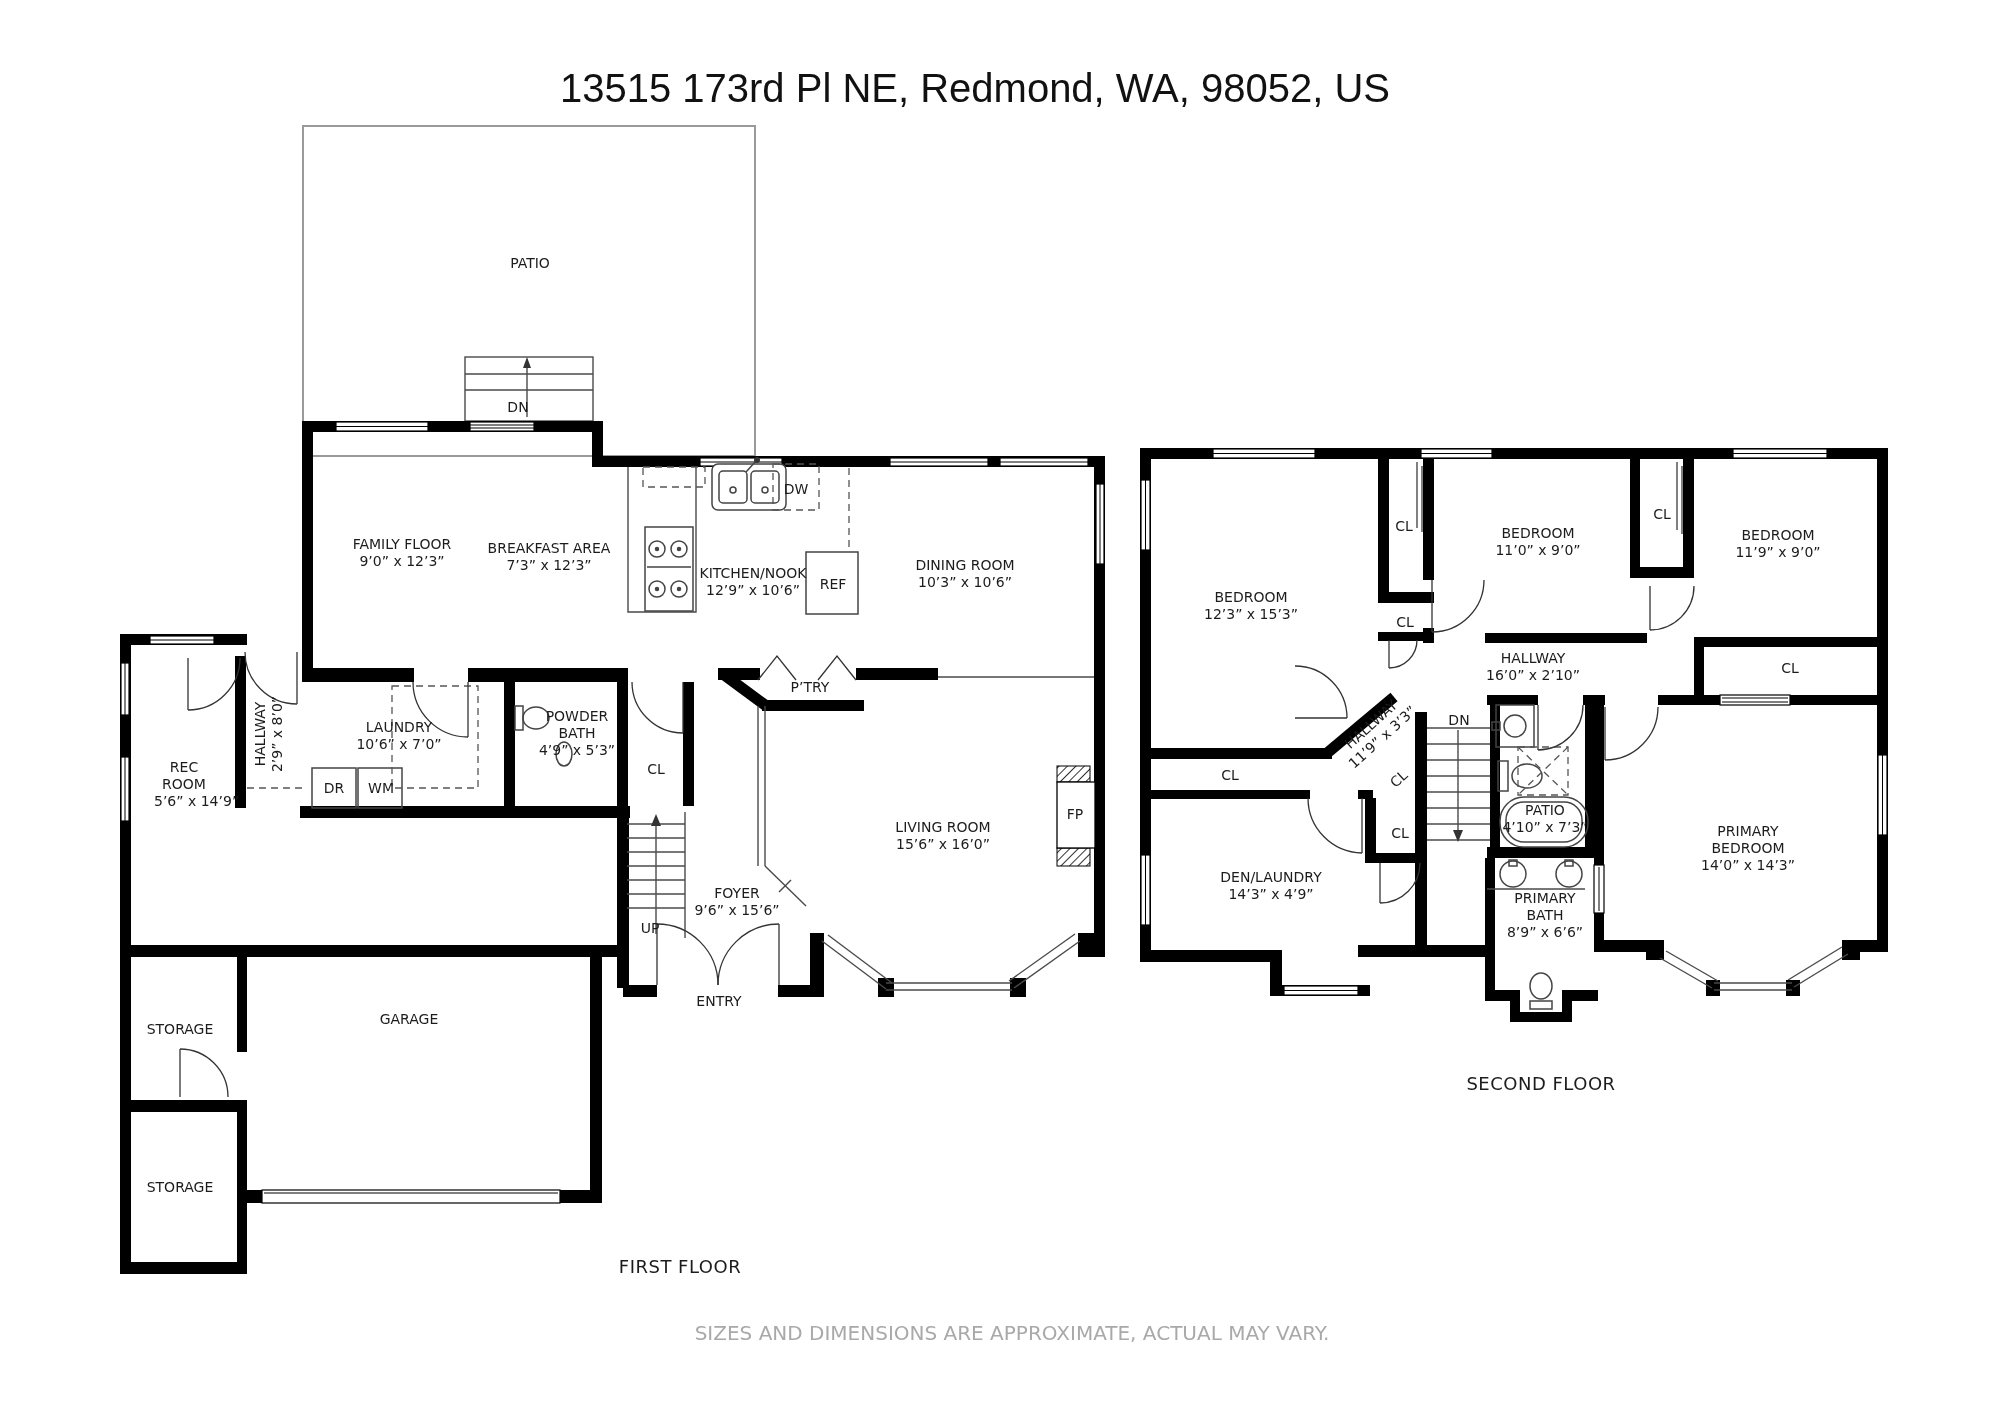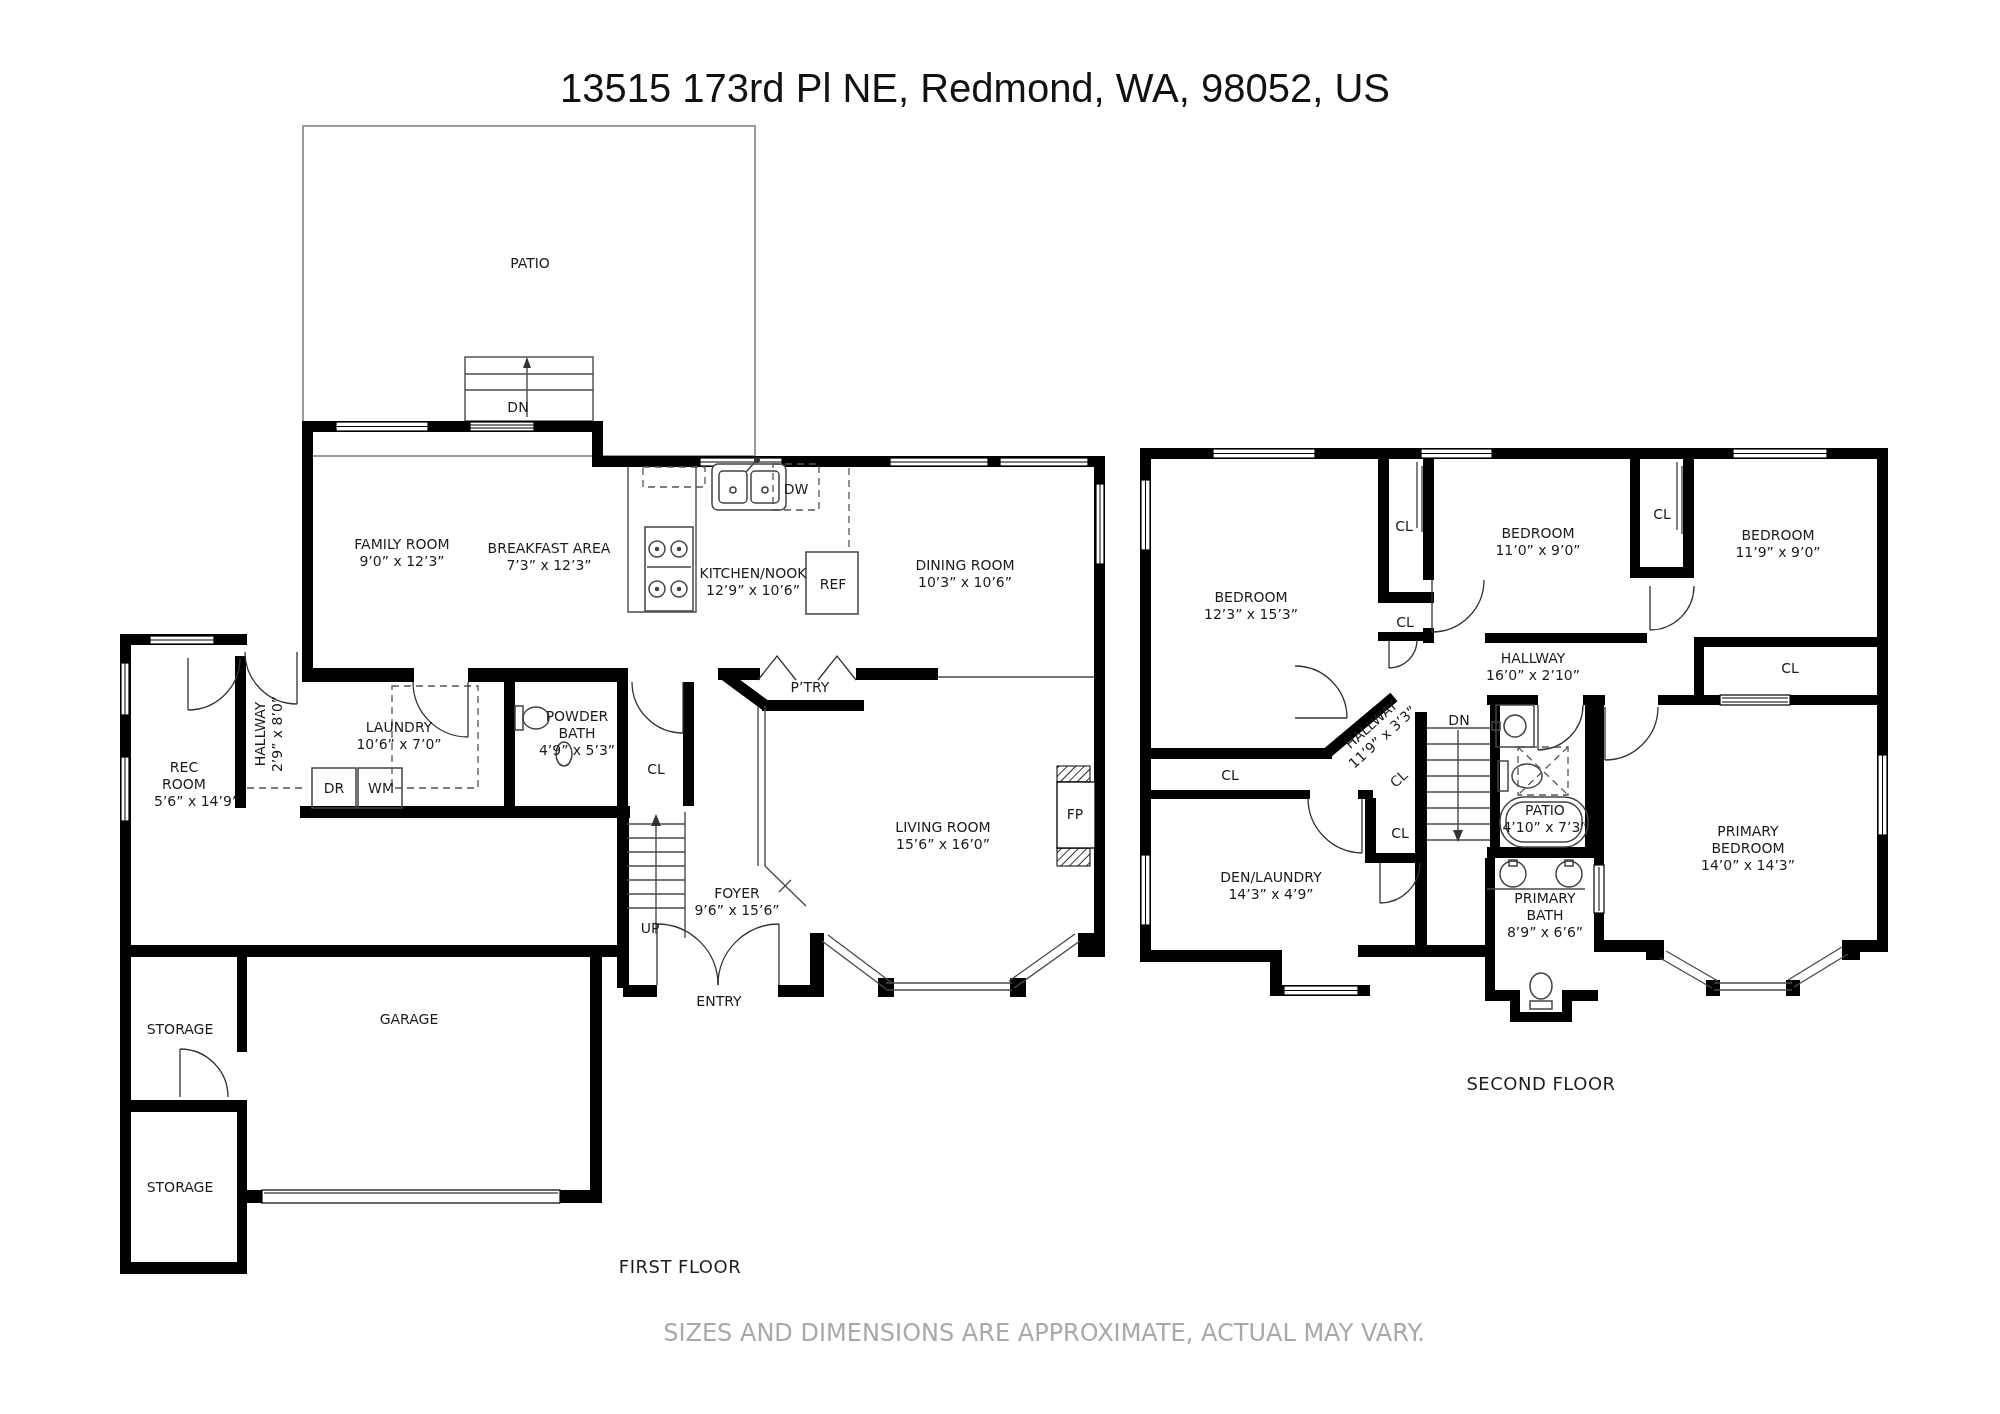--- a/index.html
+++ b/index.html
@@ -20,21 +20,21 @@
        font-size:14px;line-height:17px;white-space:nowrap;color:#1c1c1c;}
   .lbl .nm,.lbl .dm{display:block;}
   .dm{white-space:nowrap;}
   .wrap{white-space:normal;}
   .rot90{transform:translate(-50%,-50%) rotate(-90deg);}
   .rot42{transform:translate(-50%,-50%) rotate(-42deg);}
   .title{position:absolute;left:975px;top:88px;transform:translate(-50%,-50%);
          font-family:"Liberation Sans",sans-serif;font-size:40px;color:#111;white-space:nowrap;}
   .caption{font-size:18px;letter-spacing:.5px;margin-top:36px;}
   .disclaimer{position:absolute;left:1012px;top:1333px;transform:translate(-50%,-50%);
-         font-size:24px;color:#a9a9a9;white-space:nowrap;margin-left:32px;}
+         font-size:20px;color:#a9a9a9;white-space:nowrap;}
 </style>
 </head>
 <body>
 
 <div class="page">
 
   <svg width="2000" height="1414" viewBox="0 0 2000 1414">
     <defs>
       <pattern id="hatch" width="6" height="6" patternUnits="userSpaceOnUse" patternTransform="rotate(45)">
         <line x1="0" y1="0" x2="0" y2="6" stroke="#333" stroke-width="2"></line>
@@ -390,21 +390,21 @@
       </g>
     </g>
   </svg>
 
   <div class="title">13515 173rd Pl NE, Redmond, WA, 98052, US</div>
 
   <div class="lbl" style="left:530px;top:263px">
       <span class="nm">PATIO</span>
     </div>
   <div class="lbl" style="left:402px;top:553px">
-      <span class="nm">FAMILY ROOM</span>
+      <span class="nm">FAMILY FLOOR</span>
       <span class="dm">9’0” x 12’3”</span>
     </div>
   <div class="lbl" style="left:549px;top:557px">
       <span class="nm">BREAKFAST AREA</span>
       <span class="dm">7’3” x 12’3”</span>
     </div>
   <div class="lbl" style="left:753px;top:582px">
       <span class="nm">KITCHEN/NOOK</span>
       <span class="dm">12’9” x 10’6”</span>
     </div>

